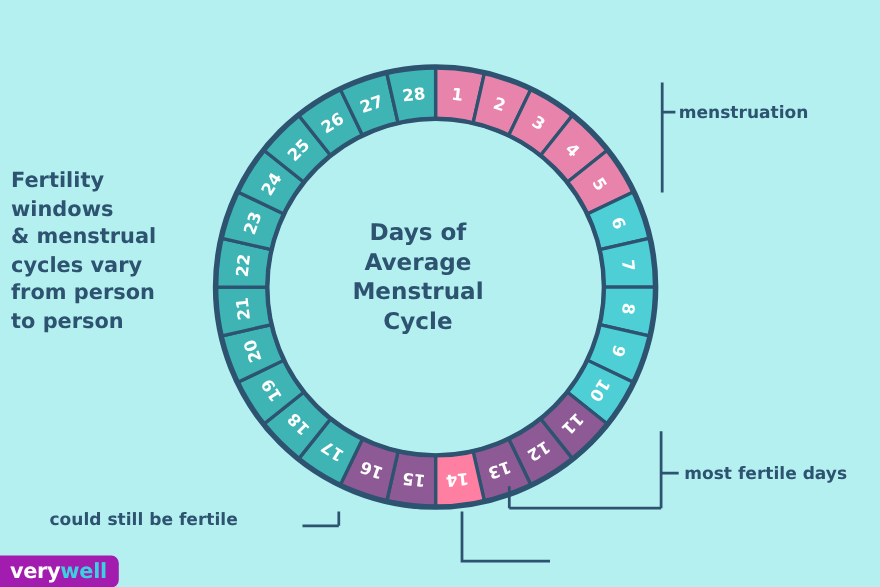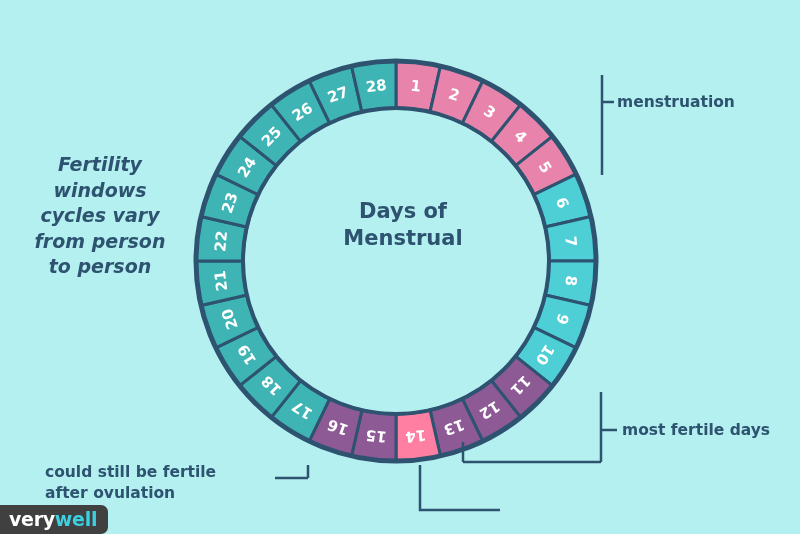--- a/index.html
+++ b/index.html
@@ -32,40 +32,39 @@
     top: 12px;
     width: 800px;
     text-align: center;
     font-size: 25px;
     font-weight: bold;
     color: #2d5370;
     letter-spacing: -0.2px;
   }
   .center-text {
     position: absolute;
-    left: 303px;
+    left: 280px;
     top: 198px;
     width: 200px;
     text-align: center;
     font-size: 21px;
     font-weight: bold;
     color: #2d5370;
     line-height: 27px;
   }
   .left-note {
     position: absolute;
     left: 10px;
     top: 152px;
     width: 180px;
-    text-align: center;
+    text-align: left;
     font-size: 19px;
     font-weight: bold;
     color: #2d5370;
     line-height: 25.5px;
-    font-style: italic;
   }
   .anno {
     position: absolute;
     font-size: 15.5px;
     font-weight: bold;
     color: #2d5370;
     line-height: 21px;
   }
   .anno-menstruation { left: 617px; top: 92px; }
   .anno-fertile { left: 622px; top: 420px; }
@@ -73,21 +72,21 @@
   .anno-stillfertile {
     left: 45px;
     top: 462px;
     width: 220px;
     text-align: left;
   }
   .logo {
     position: absolute;
     left: 0px;
     top: 505px;
-    background: #404040;
+    background: #a21caf;
     border-radius: 0 7px 7px 0;
     padding: 4px 11px 5px 9px;
     font-size: 19px;
     font-weight: bold;
     letter-spacing: -0.3px;
     line-height: 20px;
   }
   .logo .v { color: #ffffff; }
   .logo .w { color: #3ccfe0; }
   .daynum {
@@ -168,35 +167,37 @@
     <g id="leaders">
         <path d="M 602 75 L 602 175 M 602 102 L 614 102" fill="none" stroke="#2d5370" stroke-width="2.5" stroke-linecap="butt"></path>
         <path d="M 601 392 L 601 462 M 463 462 L 601 462 M 463 462 L 463 442 M 601 430 L 617 430" fill="none" stroke="#2d5370" stroke-width="2.5" stroke-linecap="butt"></path>
         <path d="M 420 465 L 420 510 L 500 510" fill="none" stroke="#2d5370" stroke-width="2.5" stroke-linecap="butt"></path>
         <path d="M 308 465 L 308 478 M 308 478 L 275 478" fill="none" stroke="#2d5370" stroke-width="2.5" stroke-linecap="butt"></path>
       </g>
   </svg>
 
   <div class="center-text">
     <div>Days of</div>
+    <div>Average</div>
     <div>Menstrual</div>
+    <div>Cycle</div>
   </div>
 
   <div class="left-note">
     <div>Fertility</div>
     <div>windows</div>
+    <div>&amp; menstrual</div>
     <div>cycles vary</div>
     <div>from person</div>
     <div>to person</div>
   </div>
 
   <div class="anno anno-fertile">most fertile days</div>
   <div class="anno anno-menstruation">menstruation</div>
   <div class="anno anno-stillfertile">
     <div>could still be fertile</div>
-    <div>after ovulation</div>
   </div>
 
   <div class="logo">
     <span class="v">very</span><span class="w">well</span>
   </div>
 
 </div>
 
 </body></html>

